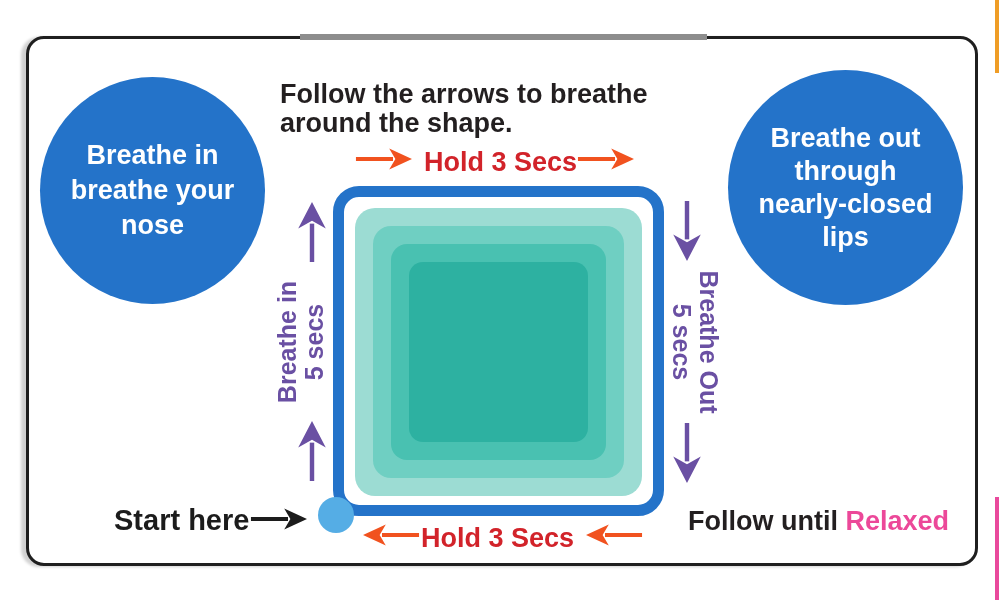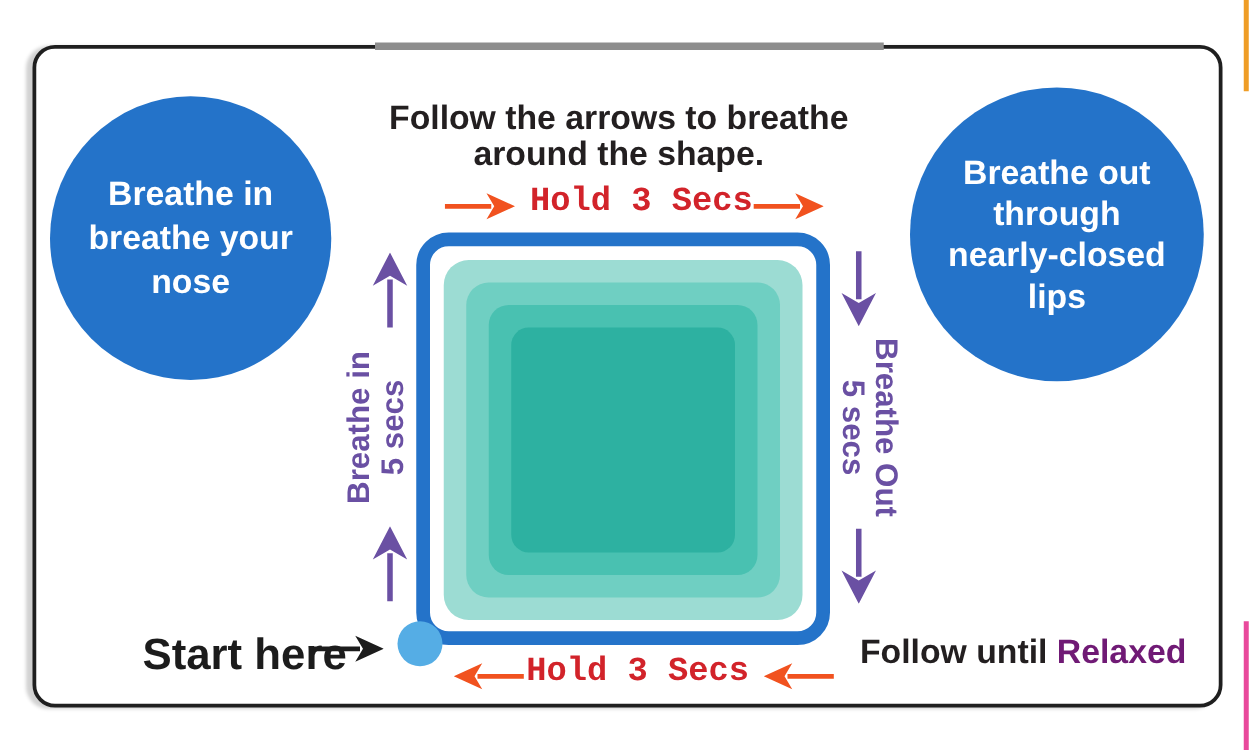--- a/index.html
+++ b/index.html
@@ -20,26 +20,26 @@
   
   .bubble{
     position:absolute;border-radius:50%;background:#2473c9;color:#ffffff;
     display:flex;align-items:center;justify-content:center;text-align:center;
     font-weight:bold;white-space:pre-line;z-index:3;
   }
   .bubble.left{left:40px;top:77px;width:225px;height:227px;font-size:27px;line-height:35px;}
   .bubble.right{left:728px;top:70px;width:235px;height:235px;font-size:27px;line-height:33px;}
   
   .title{
-    position:absolute;left:280px;top:80px;width:430px;text-align:center;
+    position:absolute;left:280px;top:80px;width:430px;text-align:left;
     font-size:27px;line-height:29px;font-weight:bold;color:#231f20;
     white-space:pre-line;z-index:3;
   }
   
-  .hold-row{position:absolute;display:flex;align-items:flex-end;z-index:4;font-family:Liberation Mono, monospace;}
+  .hold-row{position:absolute;display:flex;align-items:flex-start;z-index:4;}
   .hold-row.top{left:355px;top:147px;}
   .hold-row.bottom{left:363px;top:523px;}
   .hold-label{font-size:27px;font-weight:bold;color:#d2232a;white-space:nowrap;}
   .hold-row.top .hold-label{margin:0 0 0 12px;}
   .hold-row.bottom .hold-label{margin:0 12px 0 1px;}
   .arrow-svg{display:block;}
   
   .bsquare{
     position:absolute;left:333px;top:186px;width:331px;height:330px;
     box-sizing:border-box;border:11px solid #2473c9;border-radius:26px;
@@ -57,30 +57,30 @@
     color:#6a50a3;text-align:center;white-space:pre-line;z-index:4;
   }
   .v-label.left{left:301px;top:342px;transform:translate(-50%,-50%) rotate(-90deg);}
   .v-label.right{left:695px;top:342px;transform:translate(-50%,-50%) rotate(90deg);}
   
   .start-dot{
     position:absolute;left:318px;top:497px;width:36px;height:36px;
     border-radius:50%;background:#55ade5;z-index:4;
   }
   .start-label{
-    position:absolute;left:114px;top:504px;font-size:35px;font-weight:bold;
+    position:absolute;left:114px;top:504px;font-size:29px;font-weight:bold;
     color:#1c1c1c;z-index:4;white-space:nowrap;
   }
   .start-arrow{position:absolute;left:250px;top:507px;z-index:4;}
   
   .repeat-label{
     position:absolute;left:688px;top:506px;font-size:27px;font-weight:bold;
     color:#231f20;z-index:4;white-space:nowrap;
   }
-  .repeat-label .hl{color:#701a75;}
+  .repeat-label .hl{color:#ec4899;}
   
   .edge-strip{position:absolute;width:4px;z-index:6;}
   .edge-strip.orange{left:995px;top:0;height:73px;background:#ef9d26;}
   .edge-strip.pink{left:995px;top:497px;height:103px;background:#e9499c;}
 </style>
 </head>
 <body>
 
 <div id="stage">
 

